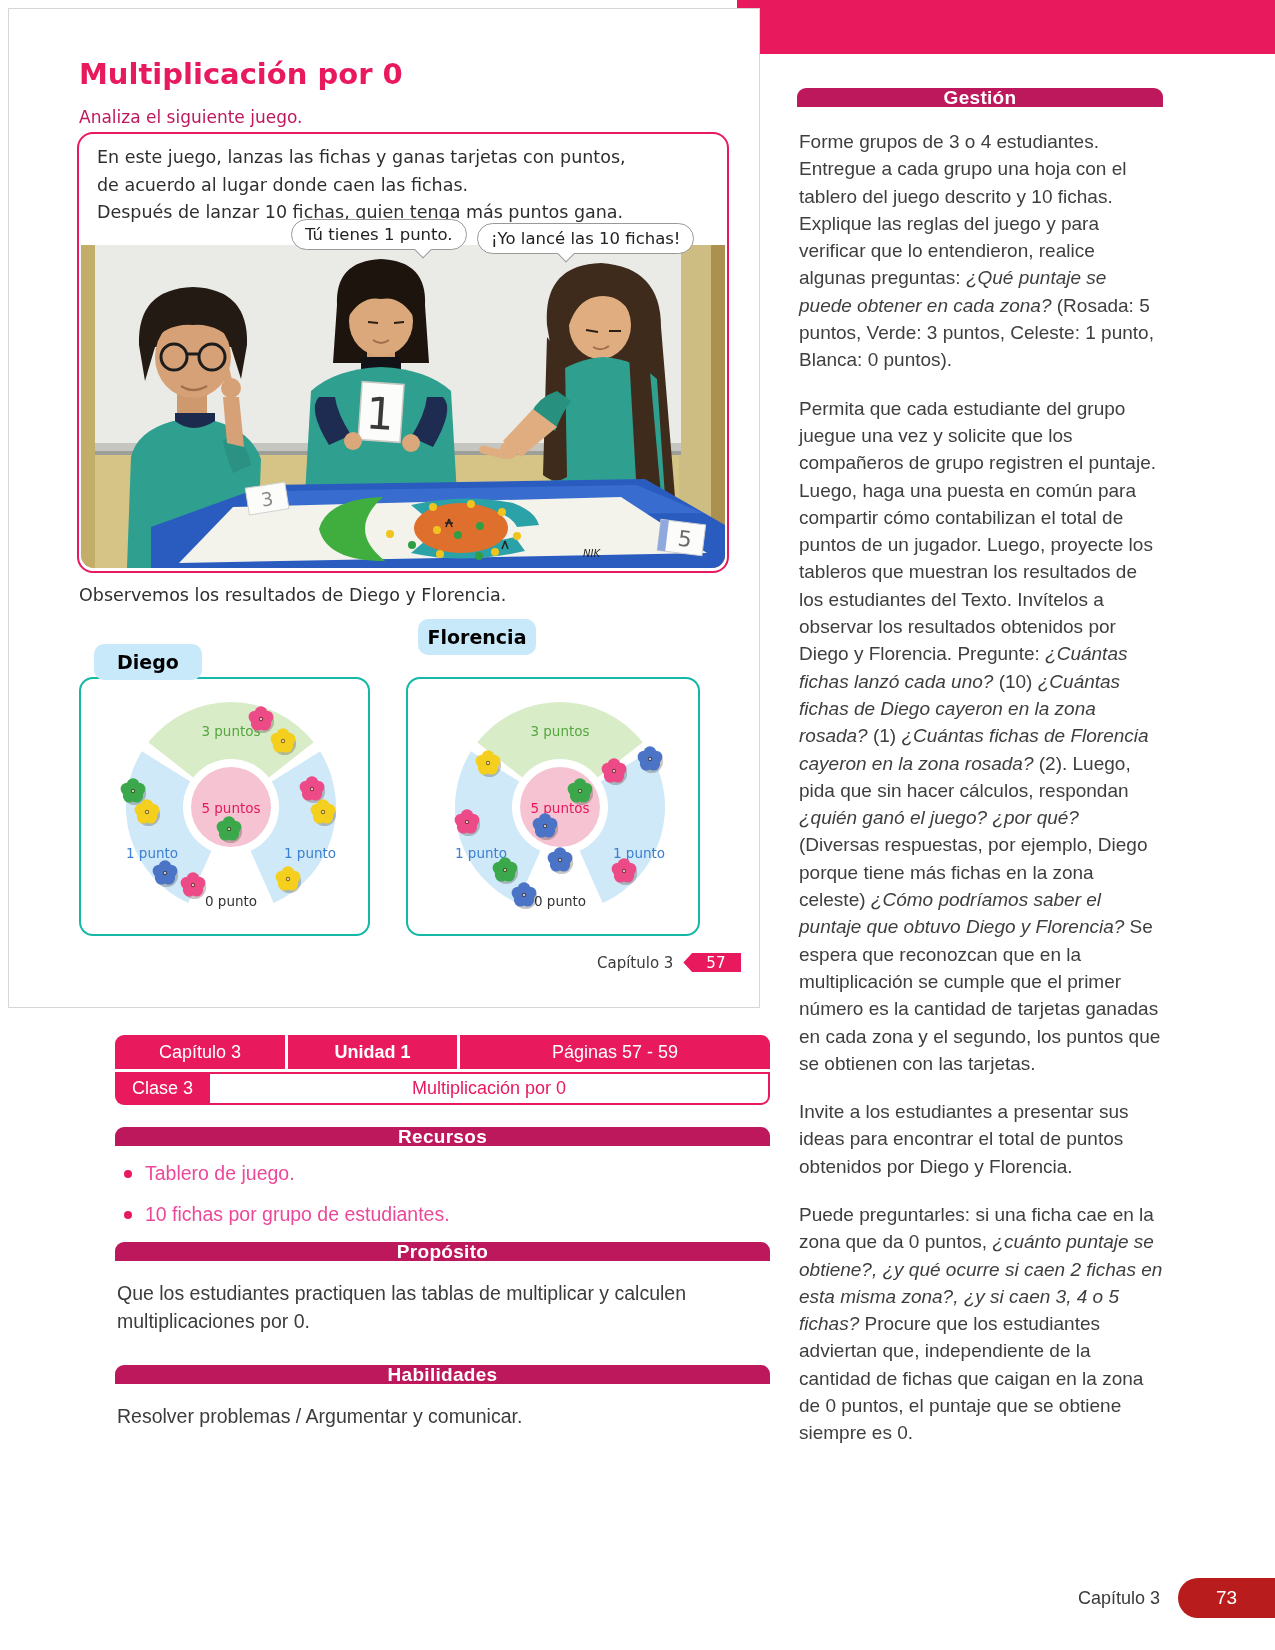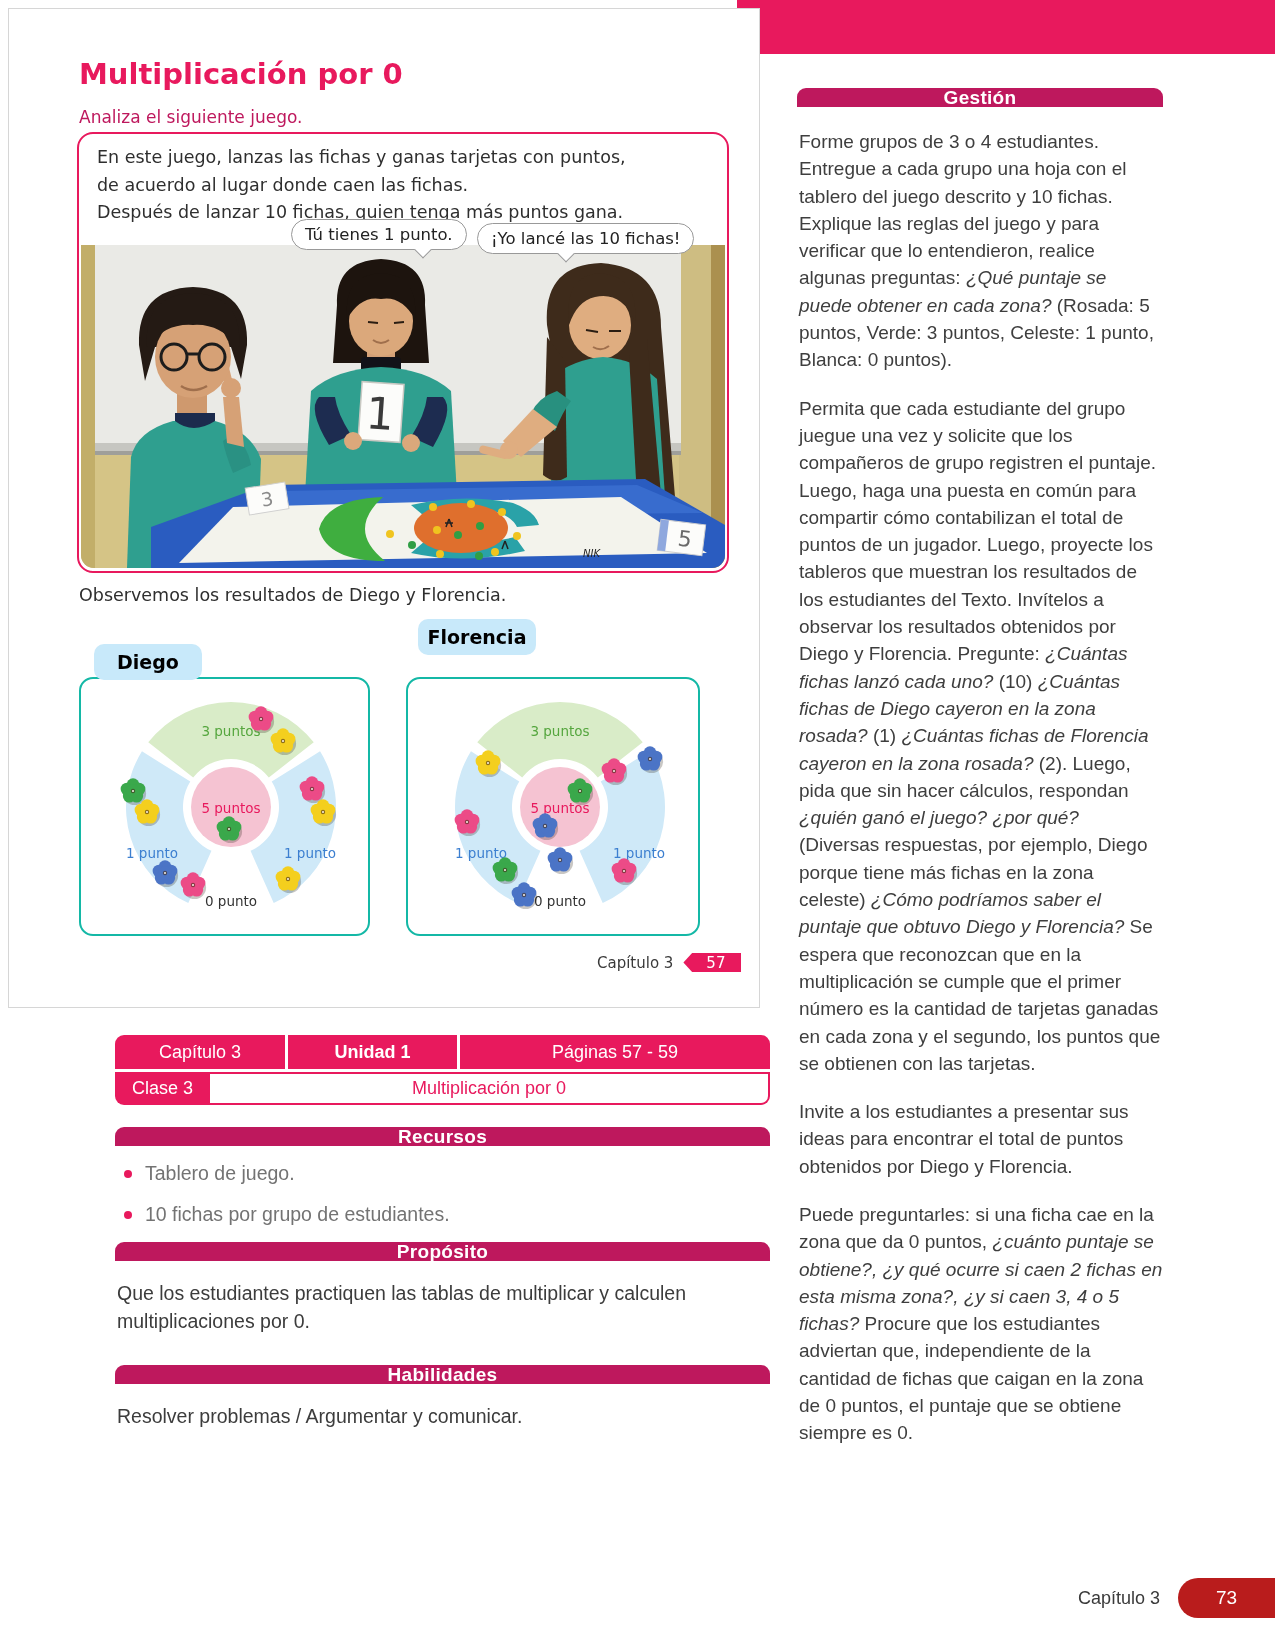--- a/index.html
+++ b/index.html
@@ -55,21 +55,21 @@
   .t-c3{flex:1;border-top-right-radius:9px;}
   .t-row2{display:flex;margin-top:3px;height:33px;}
   .t-clase{width:95px;background:#e8195d;color:#fff;font-size:18px;display:flex;align-items:center;
            justify-content:center;border-bottom-left-radius:9px;}
   .t-topic{flex:1;border:2px solid #e8195d;border-left:none;border-bottom-right-radius:9px;
            color:#e8195d;font-size:18px;display:flex;align-items:center;justify-content:center;box-sizing:border-box;}
   .bar{height:19px;background:#be185d;border-radius:9px 9px 0 0;color:#fff;font-size:19px;
        font-weight:bold;display:flex;align-items:center;justify-content:center;letter-spacing:.3px;}
   .bar-recursos{margin-top:22px;}
   .res-list{list-style:none;margin:14px 0 0 6px;padding:0;}
-  .res-list li{position:relative;padding-left:24px;font-size:19.5px;color:#737373;margin-bottom:14px;line-height:27px;}
+  .res-list li{position:relative;padding-left:24px;font-size:19.5px;color:#ec4899;margin-bottom:14px;line-height:27px;}
   .res-list li::before{content:"";position:absolute;left:3px;top:10px;width:8px;height:8px;border-radius:50%;background:#e8195d;}
   .bar-proposito{margin-top:12px;}
   .section-text{margin:18px 0 0 2px;font-size:19.5px;line-height:28px;color:#3c3c3c;}
   .bar-habilidades{margin-top:30px;}
 
   
   .right-col{left:797px;top:88px;width:366px;}
   .right-col p{margin:21px 0 0 2px;font-size:19px;line-height:27.3px;color:#3e3e3e;}
   .right-col em{font-style:italic;}
 </style>

